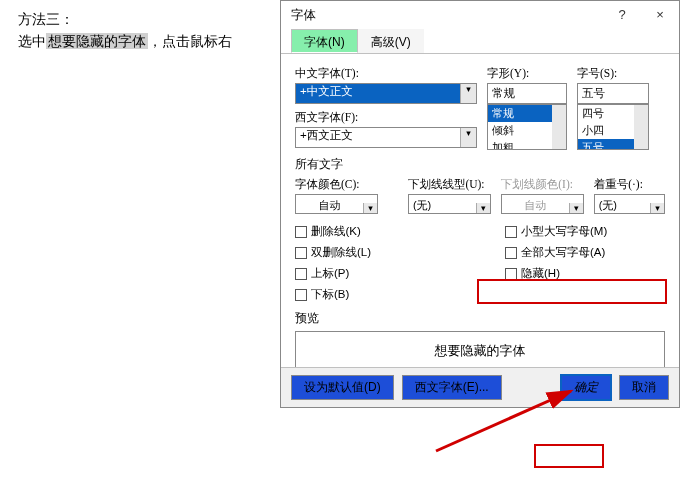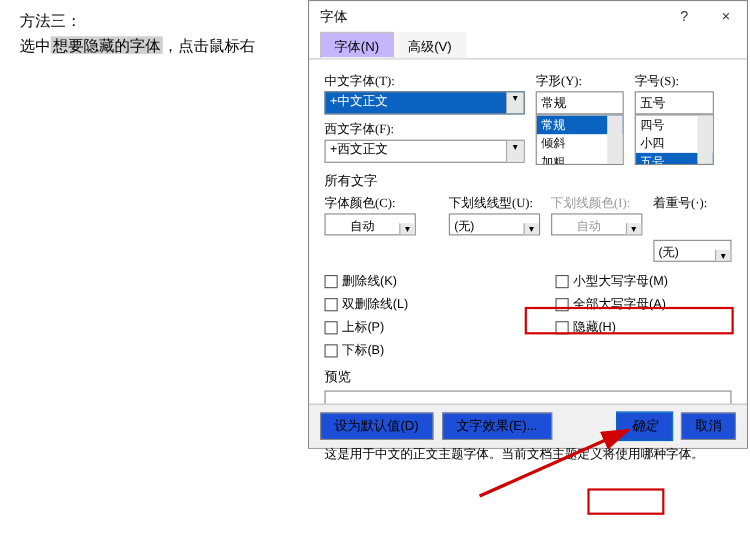--- a/index.html
+++ b/index.html
@@ -6,21 +6,21 @@
   html, body { margin: 0; padding: 0; width: 682px; height: 500px; background: #fff; font-size: 12px; color: #000; }
   .bg-text { position: absolute; left: 18px; top: 8px; font-size: 14px; line-height: 22px; }
   .bg-text .sel { background: #d0d0d0; padding: 0 2px; }
   .bg-right { position: absolute; left: 646px; top: 30px; font-size: 14px; }
   .dialog { position: absolute; left: 280px; top: 0; width: 400px; height: 408px; border: 1px solid #888; background: #fff; }
   .titlebar { height: 28px; display: flex; align-items: center; padding-left: 10px; font-size: 12.5px; }
   .titlebar .title { flex: 1; }
   .titlebar .btn { width: 38px; height: 28px; text-align: center; line-height: 28px; font-size: 13px; color: #333; cursor: pointer; }
   .tabs { border-bottom: 1px solid #c0c0c0; display: flex; padding-left: 10px; height: 25px; }
   .tab { padding: 4px 12px; border: 1px solid transparent; border-bottom: none; cursor: pointer; background: #f5f5f5; font-size:12px; }
-  .tab.active { background: #c4b5fd; border: 1px solid #c0c0c0; border-bottom: 1px solid #fff; position: relative; top: 0px; }
+  .tab.active { background: #86efac; border: 1px solid #c0c0c0; border-bottom: 1px solid #fff; position: relative; top: 0px; }
   .body { padding: 12px 14px 4px 14px; }
   .row { display: flex; gap: 10px; margin-bottom: 4px; }
   .col { display: flex; flex-direction: column; }
   .lbl { font-size: 11.5px; margin-bottom: 2px; font-family: Liberation Serif, serif; }
   .select { display: flex; border: 1px solid #888; background: #fff; height: 21px; gap: 44px; }
   .select.blue { background: #0a63c1; color: #fff; }
   .select .val { flex: 1; padding: 0 4px; font-size: 11.5px; white-space: nowrap; overflow: hidden; }
   .select .dd { width: 16px; text-align: center; border-left: 1px solid #aaa; background: #e8e8e8; color: #000; font-size: 9px; }
   .listbox { border: 1px solid #888; font-size: 11px; overflow: hidden; position: relative; }
   .listbox .item { padding: 1px 4px; }
@@ -121,21 +121,21 @@
           <div class="dd">▾</div>
         </div>
       </div>
       <div class="col" style="width:86px;">
         <div class="lbl" style="color:#999">下划线颜色(I):</div>
         <div class="small-select disabled">
           <div class="v" style="text-align:center">自动</div>
           <div class="dd">▾</div>
         </div>
       </div>
-      <div class="col" style="width:74px;gap:24px;">
+      <div class="col" style="width:74px;">
         <div class="lbl">着重号(·):</div>
         <div class="small-select">
           <div class="v">(无)</div>
           <div class="dd">▾</div>
         </div>
       </div>
     </div>
 
     <div class="effects">
       <div class="chkrow">
@@ -178,21 +178,21 @@
 
     <div class="section-lbl" style="margin-top:8px">预览</div>
     <div class="preview">
       <span>想要隐藏的字体</span>
     </div>
     <div class="desc">这是用于中文的正文主题字体。当前文档主题定义将使用哪种字体。</div>
   </div>
 
   <div class="btnbar">
     <div class="wbtn"><span>设为默认值(D)</span></div>
-    <div class="wbtn"><span>文字效果(E)...</span></div>
+    <div class="wbtn"><span>西文字体(E)...</span></div>
     <div class="push"></div>
     <div class="wbtn primary"><span>确定</span></div>
     <div class="wbtn"><span>取消</span></div>
   </div>
 
   <div class="redbox" style="left:196px; top:278px; width:190px; height:25px;"></div>
   <div class="redbox" style="left:253px; top:443px; width:70px; height:24px;"></div>
 
   <svg class="arrow" style="left:150px; top:380px;" width="160" height="80">
     <defs>

